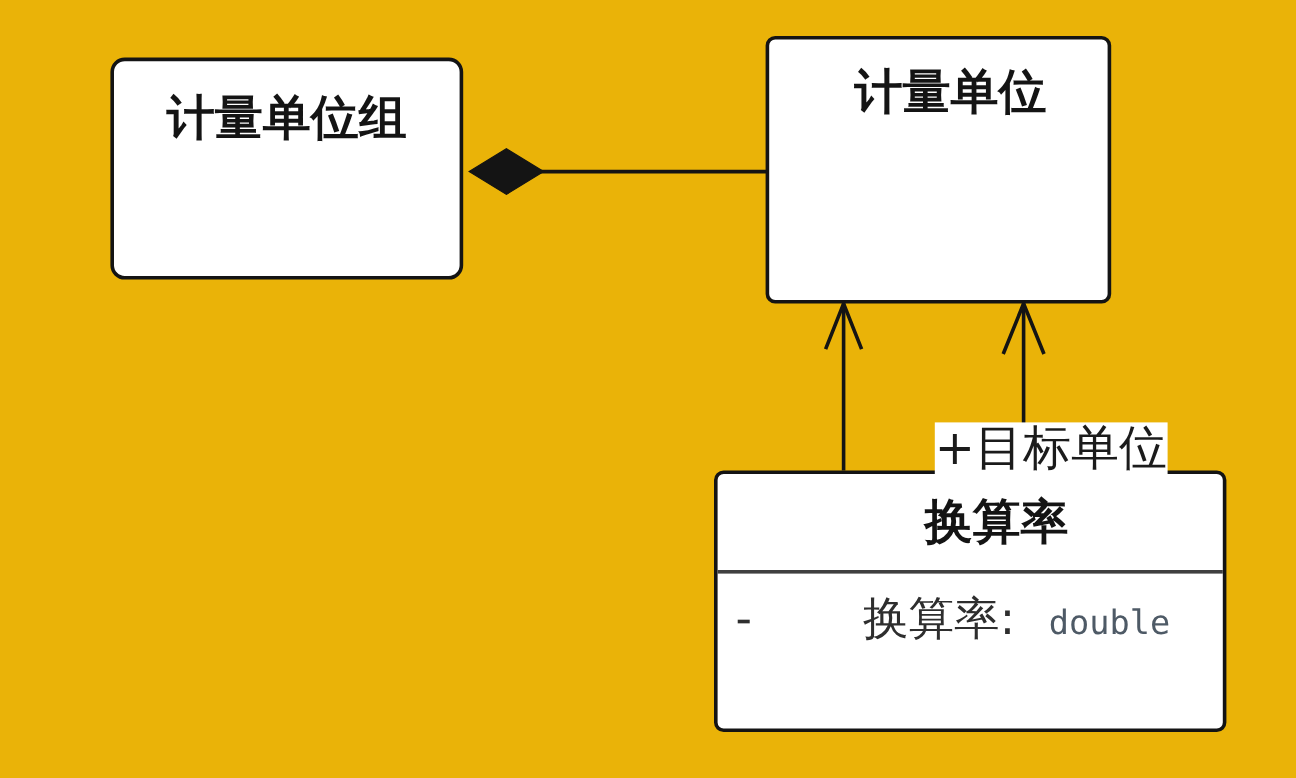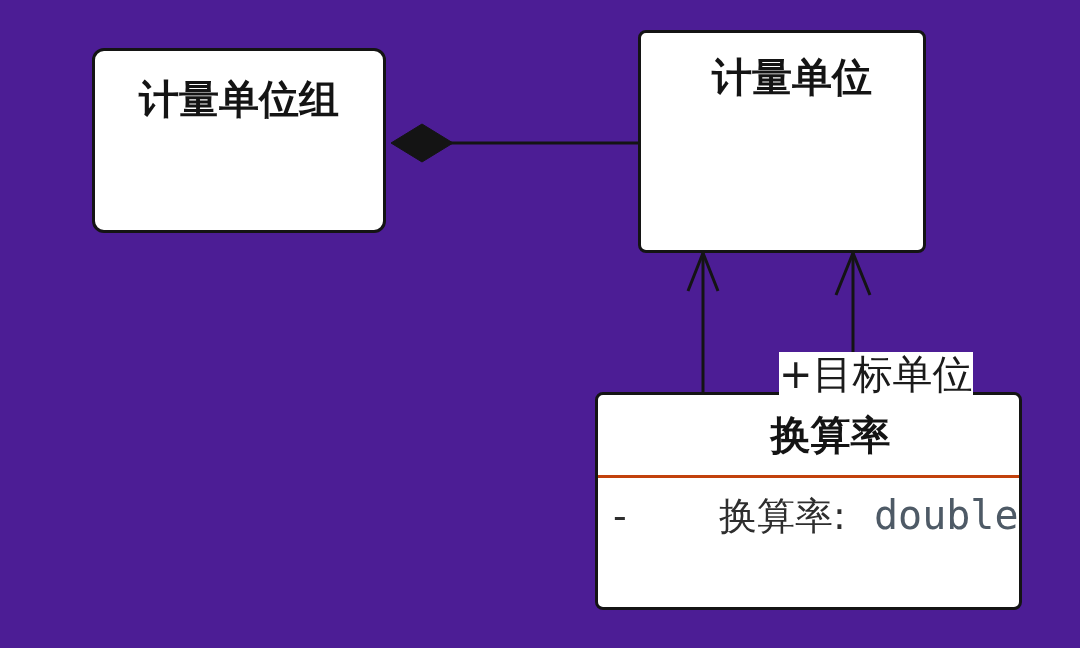--- a/index.html
+++ b/index.html
@@ -4,21 +4,21 @@
 <style>
   html, body {
     margin: 0;
     padding: 0;
     background: #ffffff;
   }
   .canvas {
     position: relative;
     width: 1080px;
     height: 648px;
-    background: #4c1d95;
+    background: #eab308;
     overflow: hidden;
     font-family: "DejaVu Sans", "Liberation Sans", sans-serif;
   }
   .connector-layer {
     position: absolute;
     left: 0;
     top: 0;
     width: 1080px;
     height: 648px;
   }
@@ -60,21 +60,21 @@
   }
   .class-box-unit-group .class-title {
     margin-top: 24px;
   }
   .class-box-unit .class-title {
     margin-top: 20px;
   }
   .class-header {
     box-sizing: border-box;
     height: 83px;
-    border-bottom: 3px solid #c2410c;
+    border-bottom: 3px solid #404040;
     display: flex;
     align-items: center;
     justify-content: center;
     padding-left: 44px;
   }
   .class-attributes {
     box-sizing: border-box;
     padding: 14px 0 0 15px;
   }
   .attribute-row {
@@ -89,21 +89,21 @@
     color: #2e2e2e;
   }
   .attr-name {
     margin-left: 72px;
     color: #2e2e2e;
   }
   .attr-type {
     margin-left: 16px;
     color: #4e5a66;
     font-family: "DejaVu Sans Mono", "Liberation Mono", monospace;
-    font-size: 40px;
+    font-size: 28px;
   }
   .edge-label {
     position: absolute;
     font-size: 40px;
     line-height: 44px;
     color: #1b1b1b;
     background: #ffffff;
     white-space: nowrap;
   }
   .edge-label-source {

